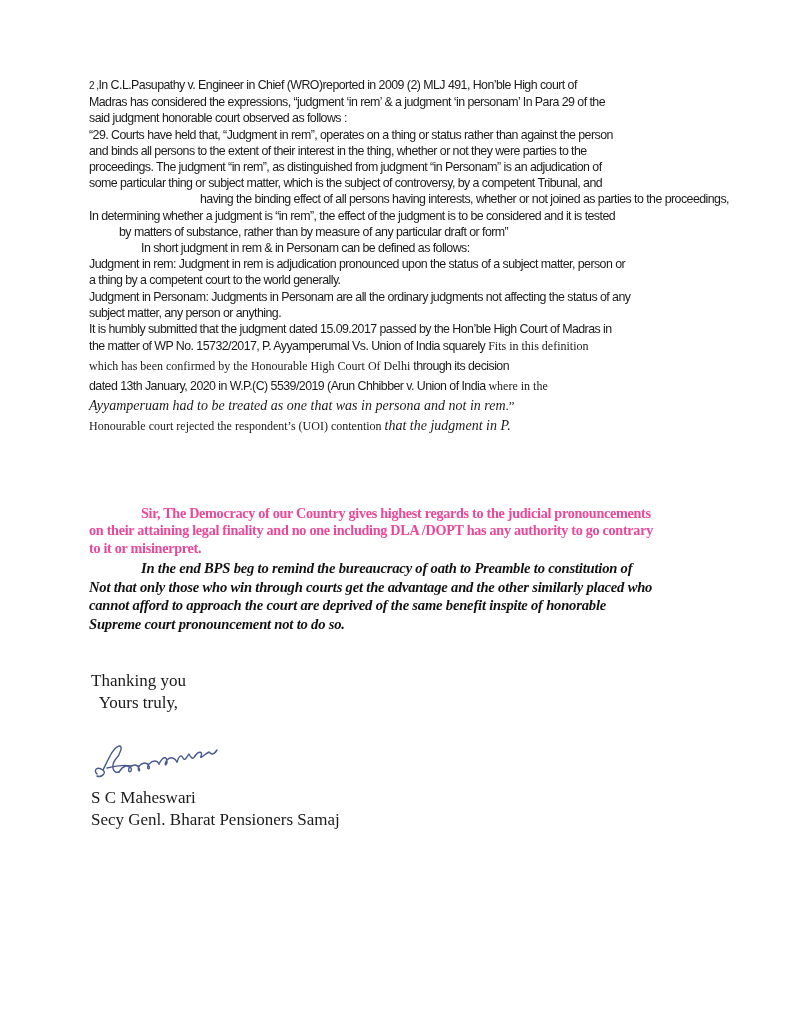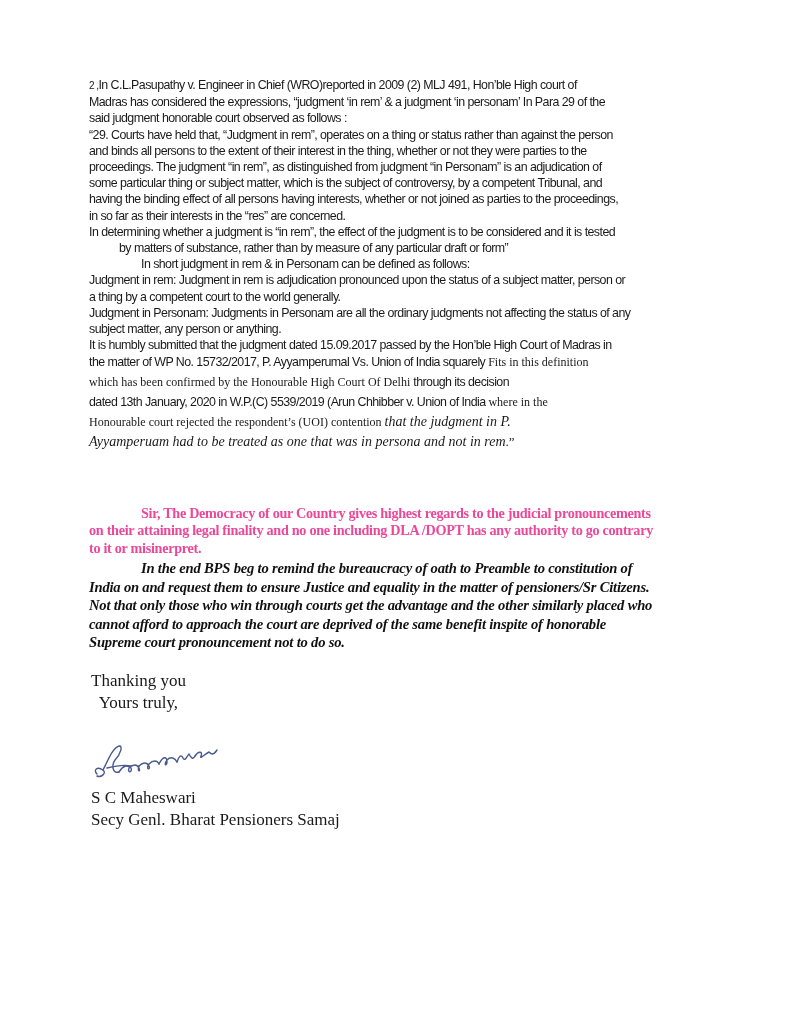--- a/index.html
+++ b/index.html
@@ -28,46 +28,44 @@
 <div class="page">
 
   <div class="narrow" style="top:77px;">
     <div class="ln" style="display: block;"><span class="small-num">2 ,</span><span>In C.L.Pasupathy v. Engineer in Chief (WRO)reported in 2009 (2) MLJ 491, Hon’ble High court of</span></div>
     <div class="ln" style="display: block;">Madras has considered the expressions, “judgment ‘in rem’ &amp; a judgment ‘in personam’ In Para 29 of the</div>
     <div class="ln" style="display: block;">said judgment honorable court observed as follows :</div>
     <div class="ln" style="display: block;">“29. Courts have held that, “Judgment in rem”, operates on a thing or status rather than against the person</div>
     <div class="ln" style="display: block;">and binds all persons to the extent of their interest in the thing, whether or not they were parties to the</div>
     <div class="ln" style="display: block;">proceedings. The judgment “in rem”, as distinguished from judgment “in Personam” is an adjudication of</div>
     <div class="ln" style="display: block;">some particular thing or subject matter, which is the subject of controversy, by a competent Tribunal, and</div>
-    <div class="ln" style="display: block;">having the binding effect of all persons having interests, whether or not joined as parties to the proceedings,</div>
-    <div class="ln" style="display: block;">in so far as their interests in the “res” are concerned.</div>
+    <div class="ln" style="display: block; text-align: right;">having the binding effect of all persons having interests, whether or not joined as parties to the proceedings,</div>
     <div class="ln" style="display: block;">In determining whether a judgment is “in rem”, the effect of the judgment is to be considered and it is tested</div>
     <div class="ln" style="display: block; padding-left: 30px;">by matters of substance, rather than by measure of any particular draft or form”</div>
     <div class="ln indent" style="display: block;">In short judgment in rem &amp; in Personam can be defined as follows:</div>
     <div class="ln" style="display: block;">Judgment in rem: Judgment in rem is adjudication pronounced upon the status of a subject matter, person or</div>
     <div class="ln" style="display: block;">a thing by a competent court to the world generally.</div>
     <div class="ln" style="display: block;">Judgment in Personam: Judgments in Personam are all the ordinary judgments not affecting the status of any</div>
     <div class="ln" style="display: block;">subject matter, any person or anything.</div>
     <div class="ln" style="display: block;">It is humbly submitted that the judgment  dated 15.09.2017 passed by the Hon’ble High Court of Madras in</div>
     <div class="ln" style="line-height: 19px; display: block;"><span>the matter of WP No. 15732/2017, P. Ayyamperumal Vs. Union of India squarely </span><span class="big">Fits in this definition</span></div>
     <div class="ln" style="line-height: 20px; display: block;"><span class="big">which has been confirmed by the Honourable High Court Of Delhi </span><span> through  its decision</span></div>
     <div class="ln" style="line-height: 20px; display: block;"><span>dated 13th January, 2020 in W.P.(C) 5539/2019 (Arun Chhibber v. Union of India </span><span class="big">where in the</span></div>
+    <div class="ln" style="line-height: 19px; display: block;"><span class="it">Ayyamperuam had to be treated as one that was in persona and not in rem</span><span class="big" style="font-size:13px;">.”</span></div>
     <div class="ln" style="line-height: 20px; display: block;"><span class="big">Honourable court  rejected the respondent’s (UOI) contention </span><span class="it">that the judgment in P.</span></div>
-    <div class="ln" style="line-height: 19px; display: block;"><span class="it">Ayyamperuam had to be treated as one that was in persona and not in rem</span><span class="big" style="font-size:13px;">.”</span></div>
   </div>
 
   <div class="narrow" style="top:505px;">
     <div class="bold indent" style="display: block;">Sir,  The Democracy of our Country gives highest regards to the judicial pronouncements</div>
     <div class="bold" style="display: block;">on their attaining legal finality and no one including DLA /DOPT has any authority to go contrary</div>
     <div class="bold" style="display: block;">to it or misinerpret.</div>
   </div>
 
   <div class="narrow" style="top:559px;">
     <div class="bolditalic indent" style="display: block;">In the end BPS beg to remind the bureaucracy of oath to Preamble to constitution of</div>
-    <div class="bolditalic" style="display: block;">India on and request them to ensure Justice and equality in the matter of pensioners/Sr Citizens.</div>
     <div class="bolditalic" style="display: block;">Not that only those who win through courts get the advantage and the other similarly placed who</div>
     <div class="bolditalic" style="display: block;">cannot afford to approach the court are deprived of the same benefit inspite of honorable</div>
     <div class="bolditalic" style="display: block;">Supreme court pronouncement not to do so.</div>
   </div>
 
   <div class="closing" style="top:670px;text-align:center;">
     <div>Thanking you</div>
     <div>Yours truly,</div>
   </div>
 

